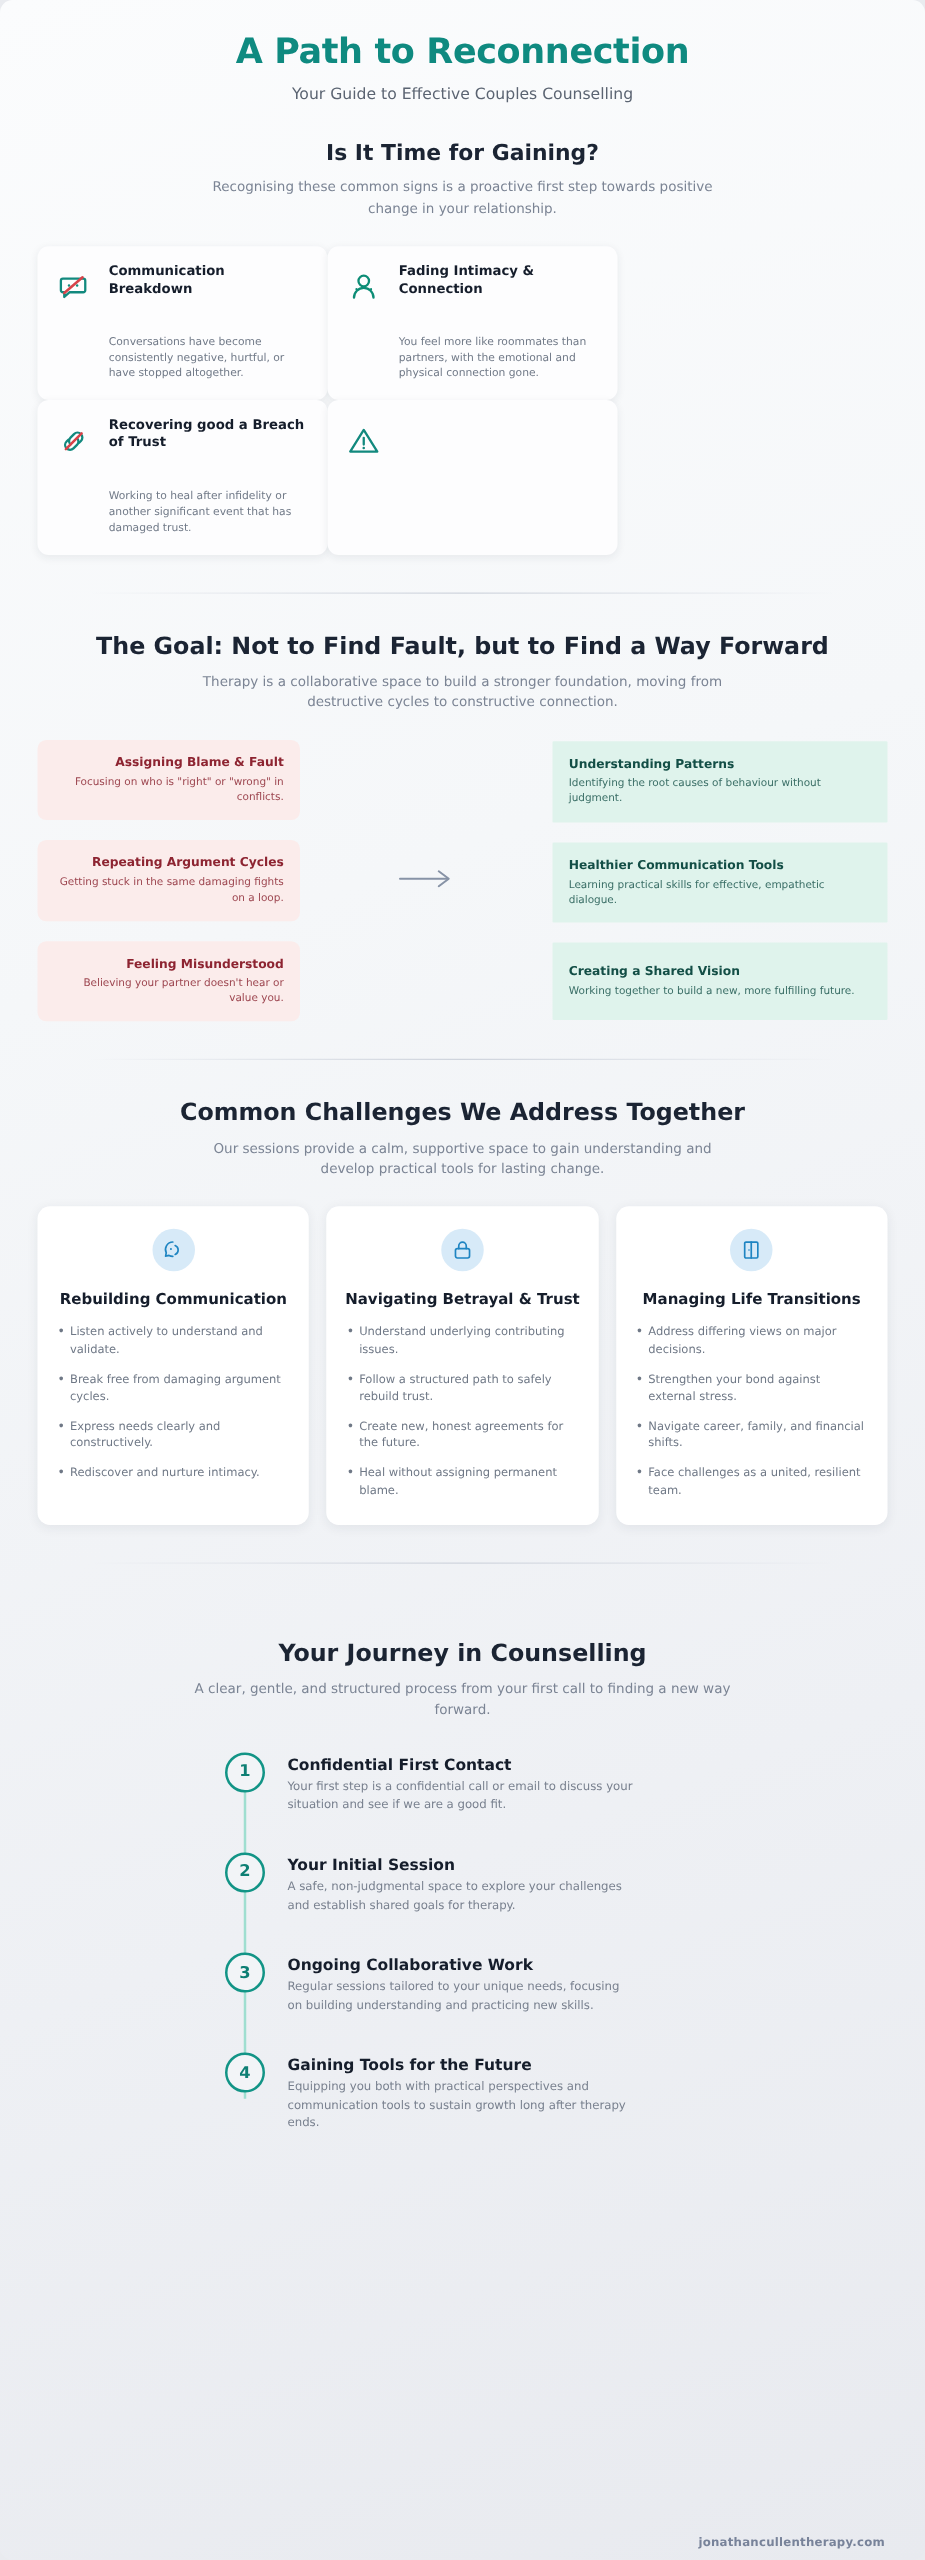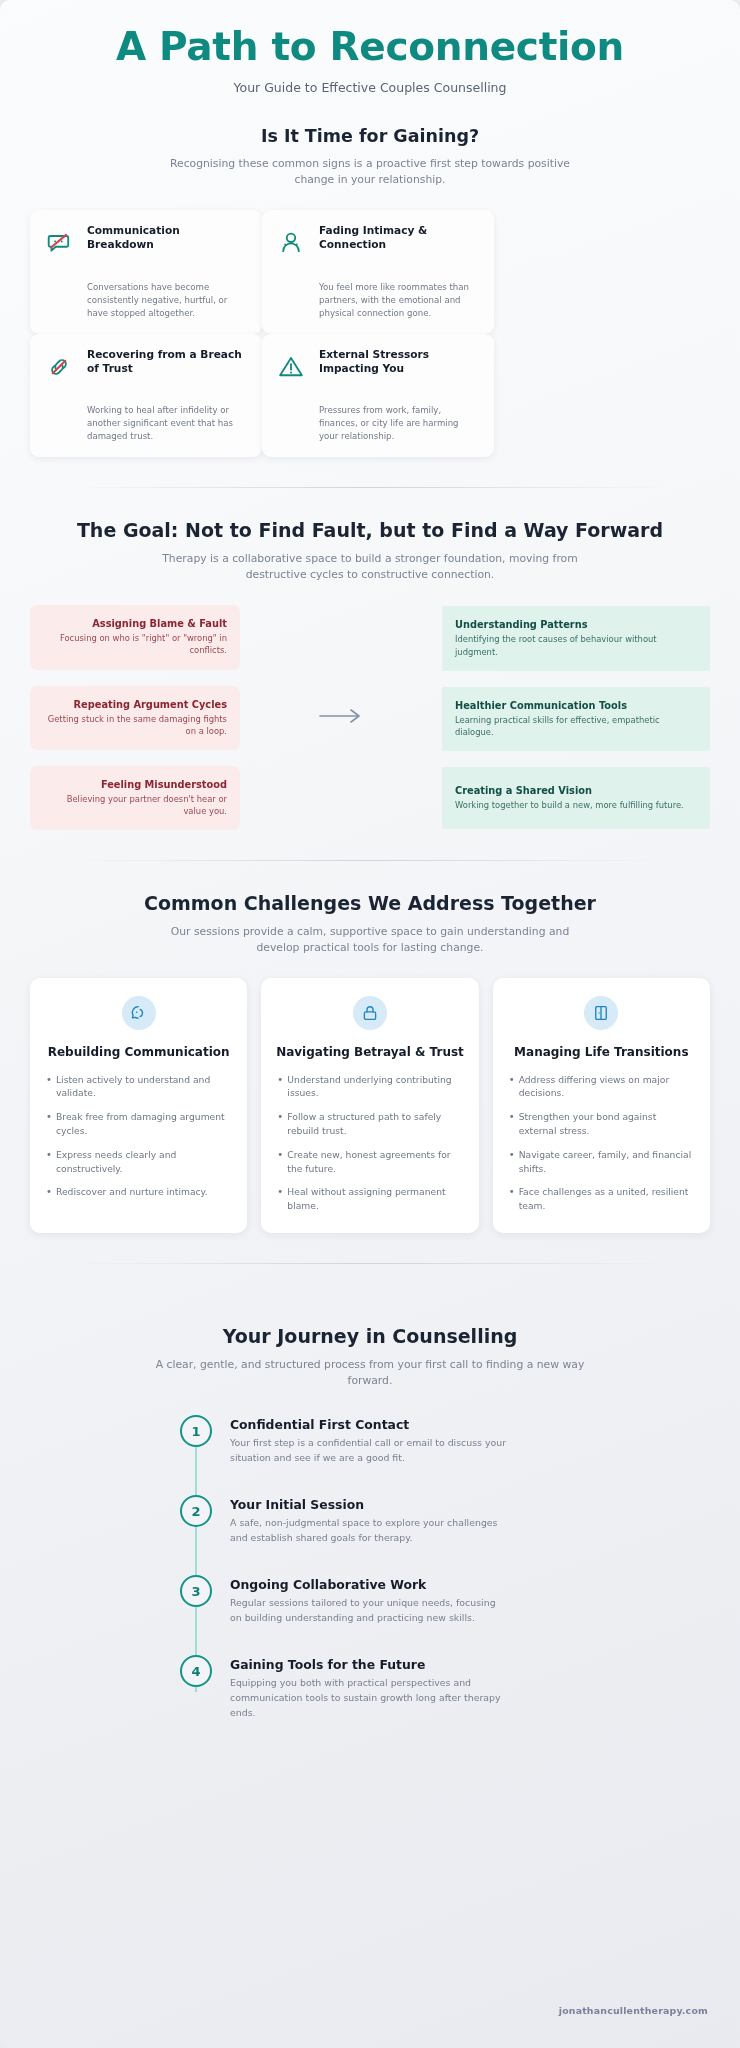--- a/index.html
+++ b/index.html
@@ -17,21 +17,21 @@
     height: 2048px;
     background: linear-gradient(160deg, #fbfcfd 0%, #f5f7f9 35%, #eef0f4 70%, #e8eaef 100%);
     padding: 0 30px;
     position: relative;
     border-radius: 10px;
   }
 
   
   .hero { padding-top: 24px; text-align: center; }
   .hero h1 {
-    font-size: 39px;
+    font-size: 28px;
     font-weight: 700;
     color: #0f8a80;
     letter-spacing: -0.3px;
     line-height: 1.2;
   }
   .hero .sub {
     margin-top: 9px;
     font-size: 12.5px;
     color: #5b6472;
     font-weight: 400;
@@ -219,21 +219,21 @@
     font-size: 9.4px;
     line-height: 1.55;
     color: #79818f;
     max-width: 278px;
   }
 
   
   .footer {
     position: absolute;
     right: 32px;
-    bottom: 32px;
+    bottom: 8px;
     font-size: 9.4px;
     font-weight: 700;
     color: #78839a;
     letter-spacing: 0.2px;
   }
 </style>
 </head>
 <body>
 
 <div class="page">
@@ -283,37 +283,33 @@
 
       <div class="sign-card">
         <span class="ic">
           <svg width="26" height="26" viewBox="0 0 24 24" fill="none" stroke="#12897e" stroke-width="1.7" stroke-linecap="round">
             <path d="M9.6 14.4a3.6 3.6 0 0 1 0-5.1l2.6-2.6a3.6 3.6 0 0 1 5.1 5.1l-1.3 1.3"></path>
             <path d="M14.4 9.6a3.6 3.6 0 0 1 0 5.1l-2.6 2.6a3.6 3.6 0 0 1-5.1-5.1l1.3-1.3"></path>
             <line x1="6.2" y1="17.8" x2="17.8" y2="6.2" stroke="#d8434a" stroke-width="1.9"></line>
           </svg>
         </span>
         <div class="tx">
-          <h3>Recovering from a Breach of Trust</h3>
+          <h3>Recovering good a Breach of Trust</h3>
           <p>Working to heal after infidelity or another significant event that has damaged trust.</p>
         </div>
       </div>
 
       <div class="sign-card">
         <span class="ic">
           <svg width="26" height="26" viewBox="0 0 24 24" fill="none" stroke="#12897e" stroke-width="1.7" stroke-linecap="round" stroke-linejoin="round">
             <path d="M12 3.6 22 19.6H2z"></path>
             <line x1="12" y1="9.5" x2="12" y2="14.4"></line>
             <circle cx="12" cy="17" r="0.95" fill="#12897e" stroke="none"></circle>
           </svg>
         </span>
-        <div class="tx">
-          <h3>External Stressors Impacting You</h3>
-          <p>Pressures from work, family, finances, or city life are harming your relationship.</p>
-        </div>
       </div>
 
     </div>
   </div>
 
   <div class="divider"></div>
 
   <div class="goal">
     <div class="sec-head">
       <h2 class="wide">The Goal: Not to Find Fault, but to Find a Way Forward</h2>

